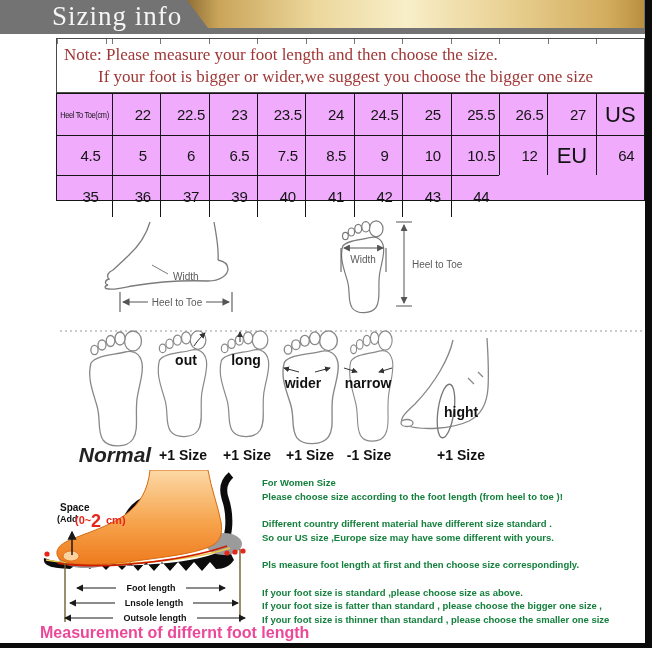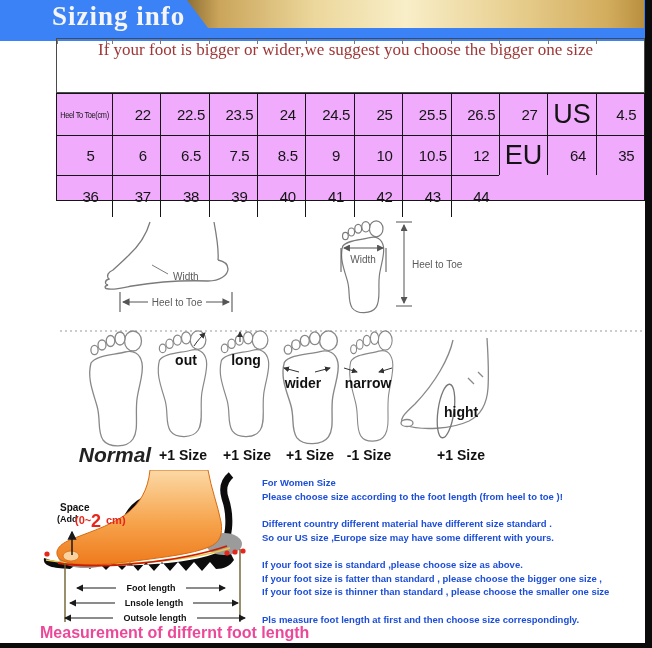--- a/index.html
+++ b/index.html
@@ -1,19 +1,19 @@
 <!DOCTYPE html>
 <html><head>
 <meta charset="utf-8">
 <style>
   html,body{margin:0;padding:0;background:#fff;}
   #page{position:relative;width:652px;height:648px;background:#fff;overflow:hidden;
         font-family:"Liberation Sans",sans-serif;}
   
-  .hdr{position:absolute;left:0;top:0;width:652px;height:41px;background:#3b82f6;font-weight:bold;}
+  .hdr{position:absolute;left:0;top:0;width:652px;height:34px;background:#737373;}
   .hdr-title{position:absolute;left:52px;top:1px;color:#f5f5f5;font-family:"Liberation Serif",serif;
              font-size:27px;letter-spacing:1px;}
   .gold{position:absolute;left:187px;top:0;width:457px;height:28px;
         background:linear-gradient(90deg,#8f6f33 0%,#caa55a 7%,#ecd79c 28%,#f8eec8 48%,#e9d193 70%,#d3ad5e 92%,#b88f3f 100%);
         clip-path:polygon(0 0,100% 0,100% 100%,21px 100%);}
   .right-strip{position:absolute;left:645px;top:0;width:7px;height:648px;background:#0b0b0b;}
   .bottom-bar{position:absolute;left:0;top:643px;width:652px;height:5px;background:#0b0b0b;}
   
   .note{position:absolute;left:56px;top:38px;width:589px;height:55px;border:1px solid #4a4a4a;
         box-sizing:border-box;color:#a03737;font-family:"Liberation Serif",serif;font-size:17px;line-height:22px;}
@@ -23,54 +23,56 @@
   .note-l2{padding-left:41px;white-space:nowrap;}
   
   .size-table{position:absolute;left:56px;top:93px;width:589px;height:108px;border:1.6px solid #151515;
         box-sizing:border-box;display:grid;grid-template-columns:55px repeat(11,1fr);
         grid-template-rows:41px 40px 42px;background:#f0abfc;}
   .st-cell{display:flex;align-items:center;justify-content:center;border-left:1.4px solid #151515;
         border-top:1.4px solid #151515;color:#141414;}
   .size-table .st-cell:nth-child(-n+12){border-top:none;}
   .size-table .st-cell:nth-child(12n+1){border-left:none;}
   .st-lab-small{font-size:9px;transform:scaleX(.82);letter-spacing:-0.4px;white-space:nowrap;}
-  .st-lab-big{font-size:27px;text-align:right;}
+  .st-lab-big{font-size:22px;text-align:right;}
   .st-val{font-size:15px;letter-spacing:-0.3px;padding-left:12px;}
   
   .mid-svg{position:absolute;left:0;top:218px;}
   .feet-svg{position:absolute;left:0;top:328px;}
   .shoe-svg{position:absolute;left:30px;top:470px;}
   .caption{position:absolute;left:40px;top:624px;font-size:16px;font-weight:bold;color:#ec4899;}
   
-  .size-notes{position:absolute;left:262px;top:476px;width:384px;color:#1d4ed8;}
+  .size-notes{position:absolute;left:262px;top:476px;width:384px;color:#15803d;}
   .note-group{margin-bottom:14px;}
   .note-line{font-size:9.5px;line-height:13.5px;font-weight:bold;white-space:nowrap;}
   svg text{font-family:"Liberation Sans",sans-serif;}
 </style>
 </head>
 <body>
 
 <div id="page">
 
   <div class="hdr">
     <div class="gold"></div>
     <div class="hdr-title">Sizing info</div>
   </div>
   <div class="right-strip"></div>
   <div class="bottom-bar"></div>
 
   <div class="note">
     <div class="note-ticks"></div>
+    <div class="note-l1">Note: Please measure your foot length and then choose the size.</div>
     <div class="note-l2">If your foot is bigger or wider,we suggest you choose the bigger one size</div>
   </div>
 
   <div class="size-table">
       <div class="st-cell st-lab-small">Heel To Toe(cm)</div>
       <div class="st-cell st-val">22</div>
       <div class="st-cell st-val">22.5</div>
+      <div class="st-cell st-val">23</div>
       <div class="st-cell st-val">23.5</div>
       <div class="st-cell st-val">24</div>
       <div class="st-cell st-val">24.5</div>
       <div class="st-cell st-val">25</div>
       <div class="st-cell st-val">25.5</div>
       <div class="st-cell st-val">26.5</div>
       <div class="st-cell st-val">27</div>
       <div class="st-cell st-lab-big">US</div>
       <div class="st-cell st-val">4.5</div>
       <div class="st-cell st-val">5</div>
@@ -80,21 +82,20 @@
       <div class="st-cell st-val">8.5</div>
       <div class="st-cell st-val">9</div>
       <div class="st-cell st-val">10</div>
       <div class="st-cell st-val">10.5</div>
       <div class="st-cell st-val">12</div>
       <div class="st-cell st-lab-big">EU</div>
       <div class="st-cell st-val">64</div>
       <div class="st-cell st-val">35</div>
       <div class="st-cell st-val">36</div>
       <div class="st-cell st-val">37</div>
-      <div class="st-cell st-val">38</div>
       <div class="st-cell st-val">39</div>
       <div class="st-cell st-val">40</div>
       <div class="st-cell st-val">41</div>
       <div class="st-cell st-val">42</div>
       <div class="st-cell st-val">43</div>
       <div class="st-cell st-val">44</div>
     </div>
 
   <svg class="mid-svg" width="652" height="110">
     <defs>
@@ -257,22 +258,22 @@
   <div class="size-notes">
       <div class="note-group">
         <div class="note-line">For Women Size</div>
         <div class="note-line">Please choose size according to the foot length (from heel to toe )!</div>
       </div>
       <div class="note-group">
         <div class="note-line">Different country different material have different size standard .</div>
         <div class="note-line">So our US size ,Europe size may have some different with yours.</div>
       </div>
       <div class="note-group">
+        <div class="note-line">Pls measure foot length at first and then choose size correspondingly.</div>
+      </div>
+      <div class="note-group">
         <div class="note-line">If your foot size is standard ,please choose size as above.</div>
         <div class="note-line">If your foot size is fatter than standard , please choose the bigger one size ,</div>
         <div class="note-line">If your foot size is thinner than standard , please choose the smaller one size</div>
       </div>
-      <div class="note-group">
-        <div class="note-line">Pls measure foot length at first and then choose size correspondingly.</div>
-      </div>
     </div>
 
 </div>
 
 </body></html>

